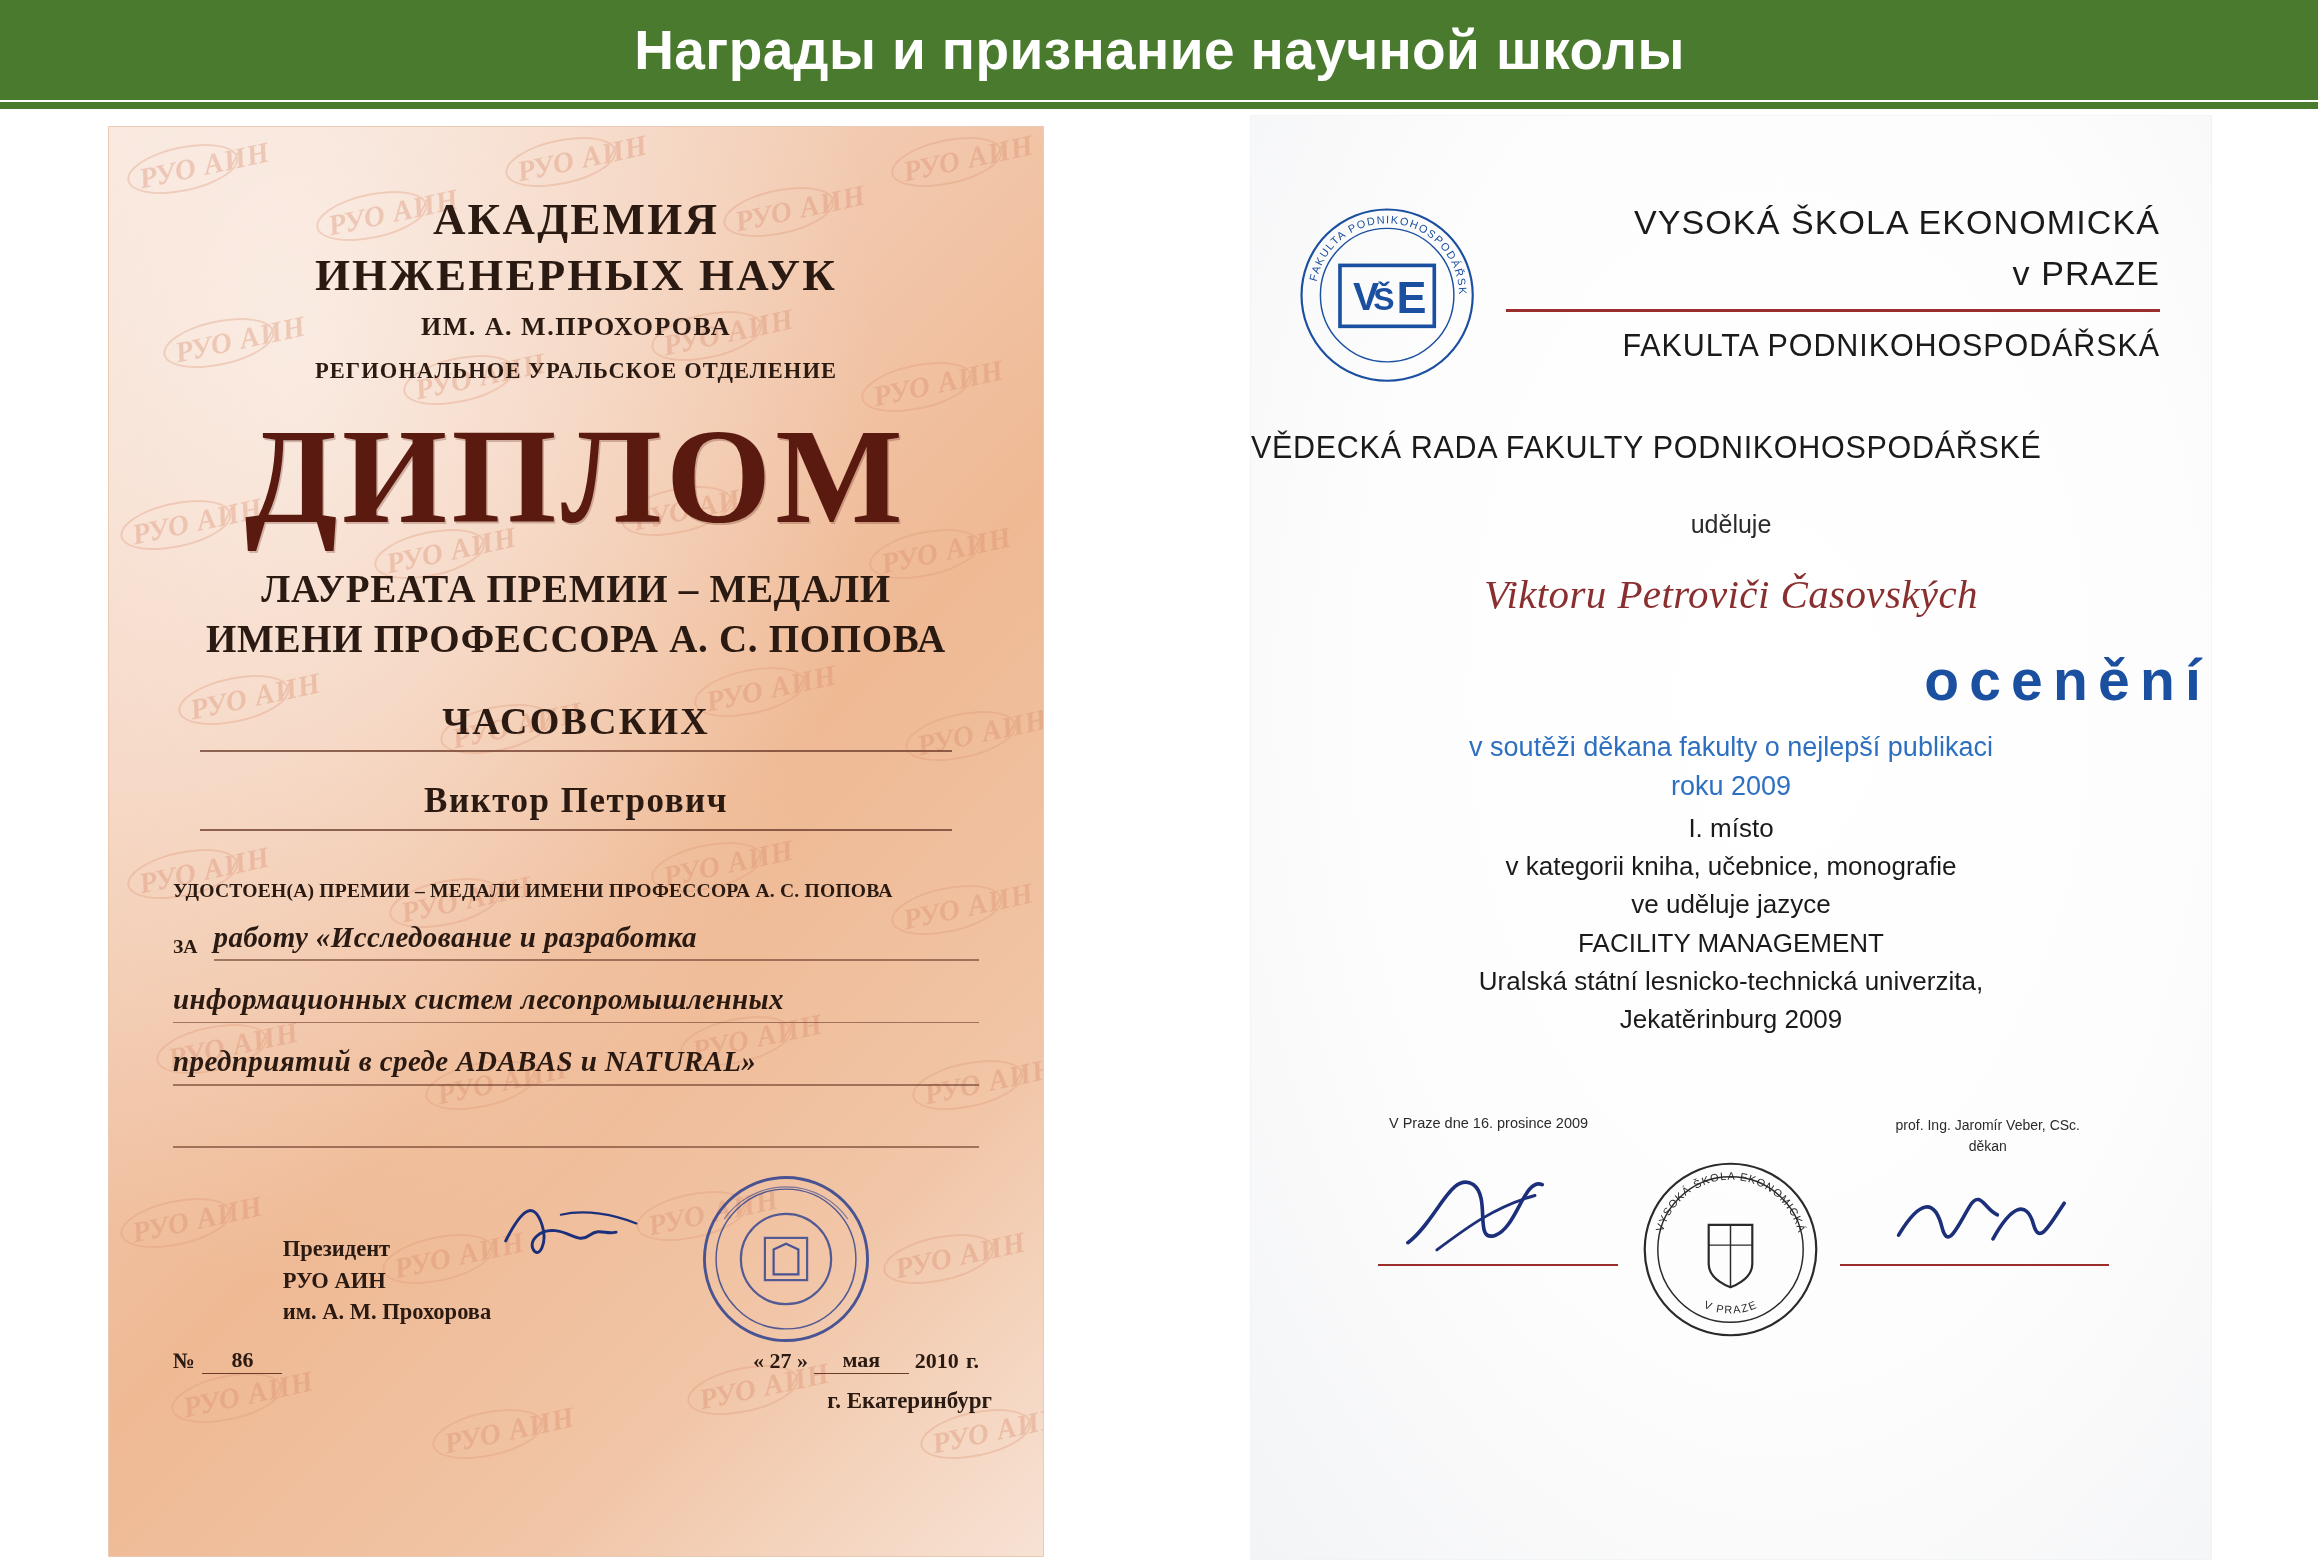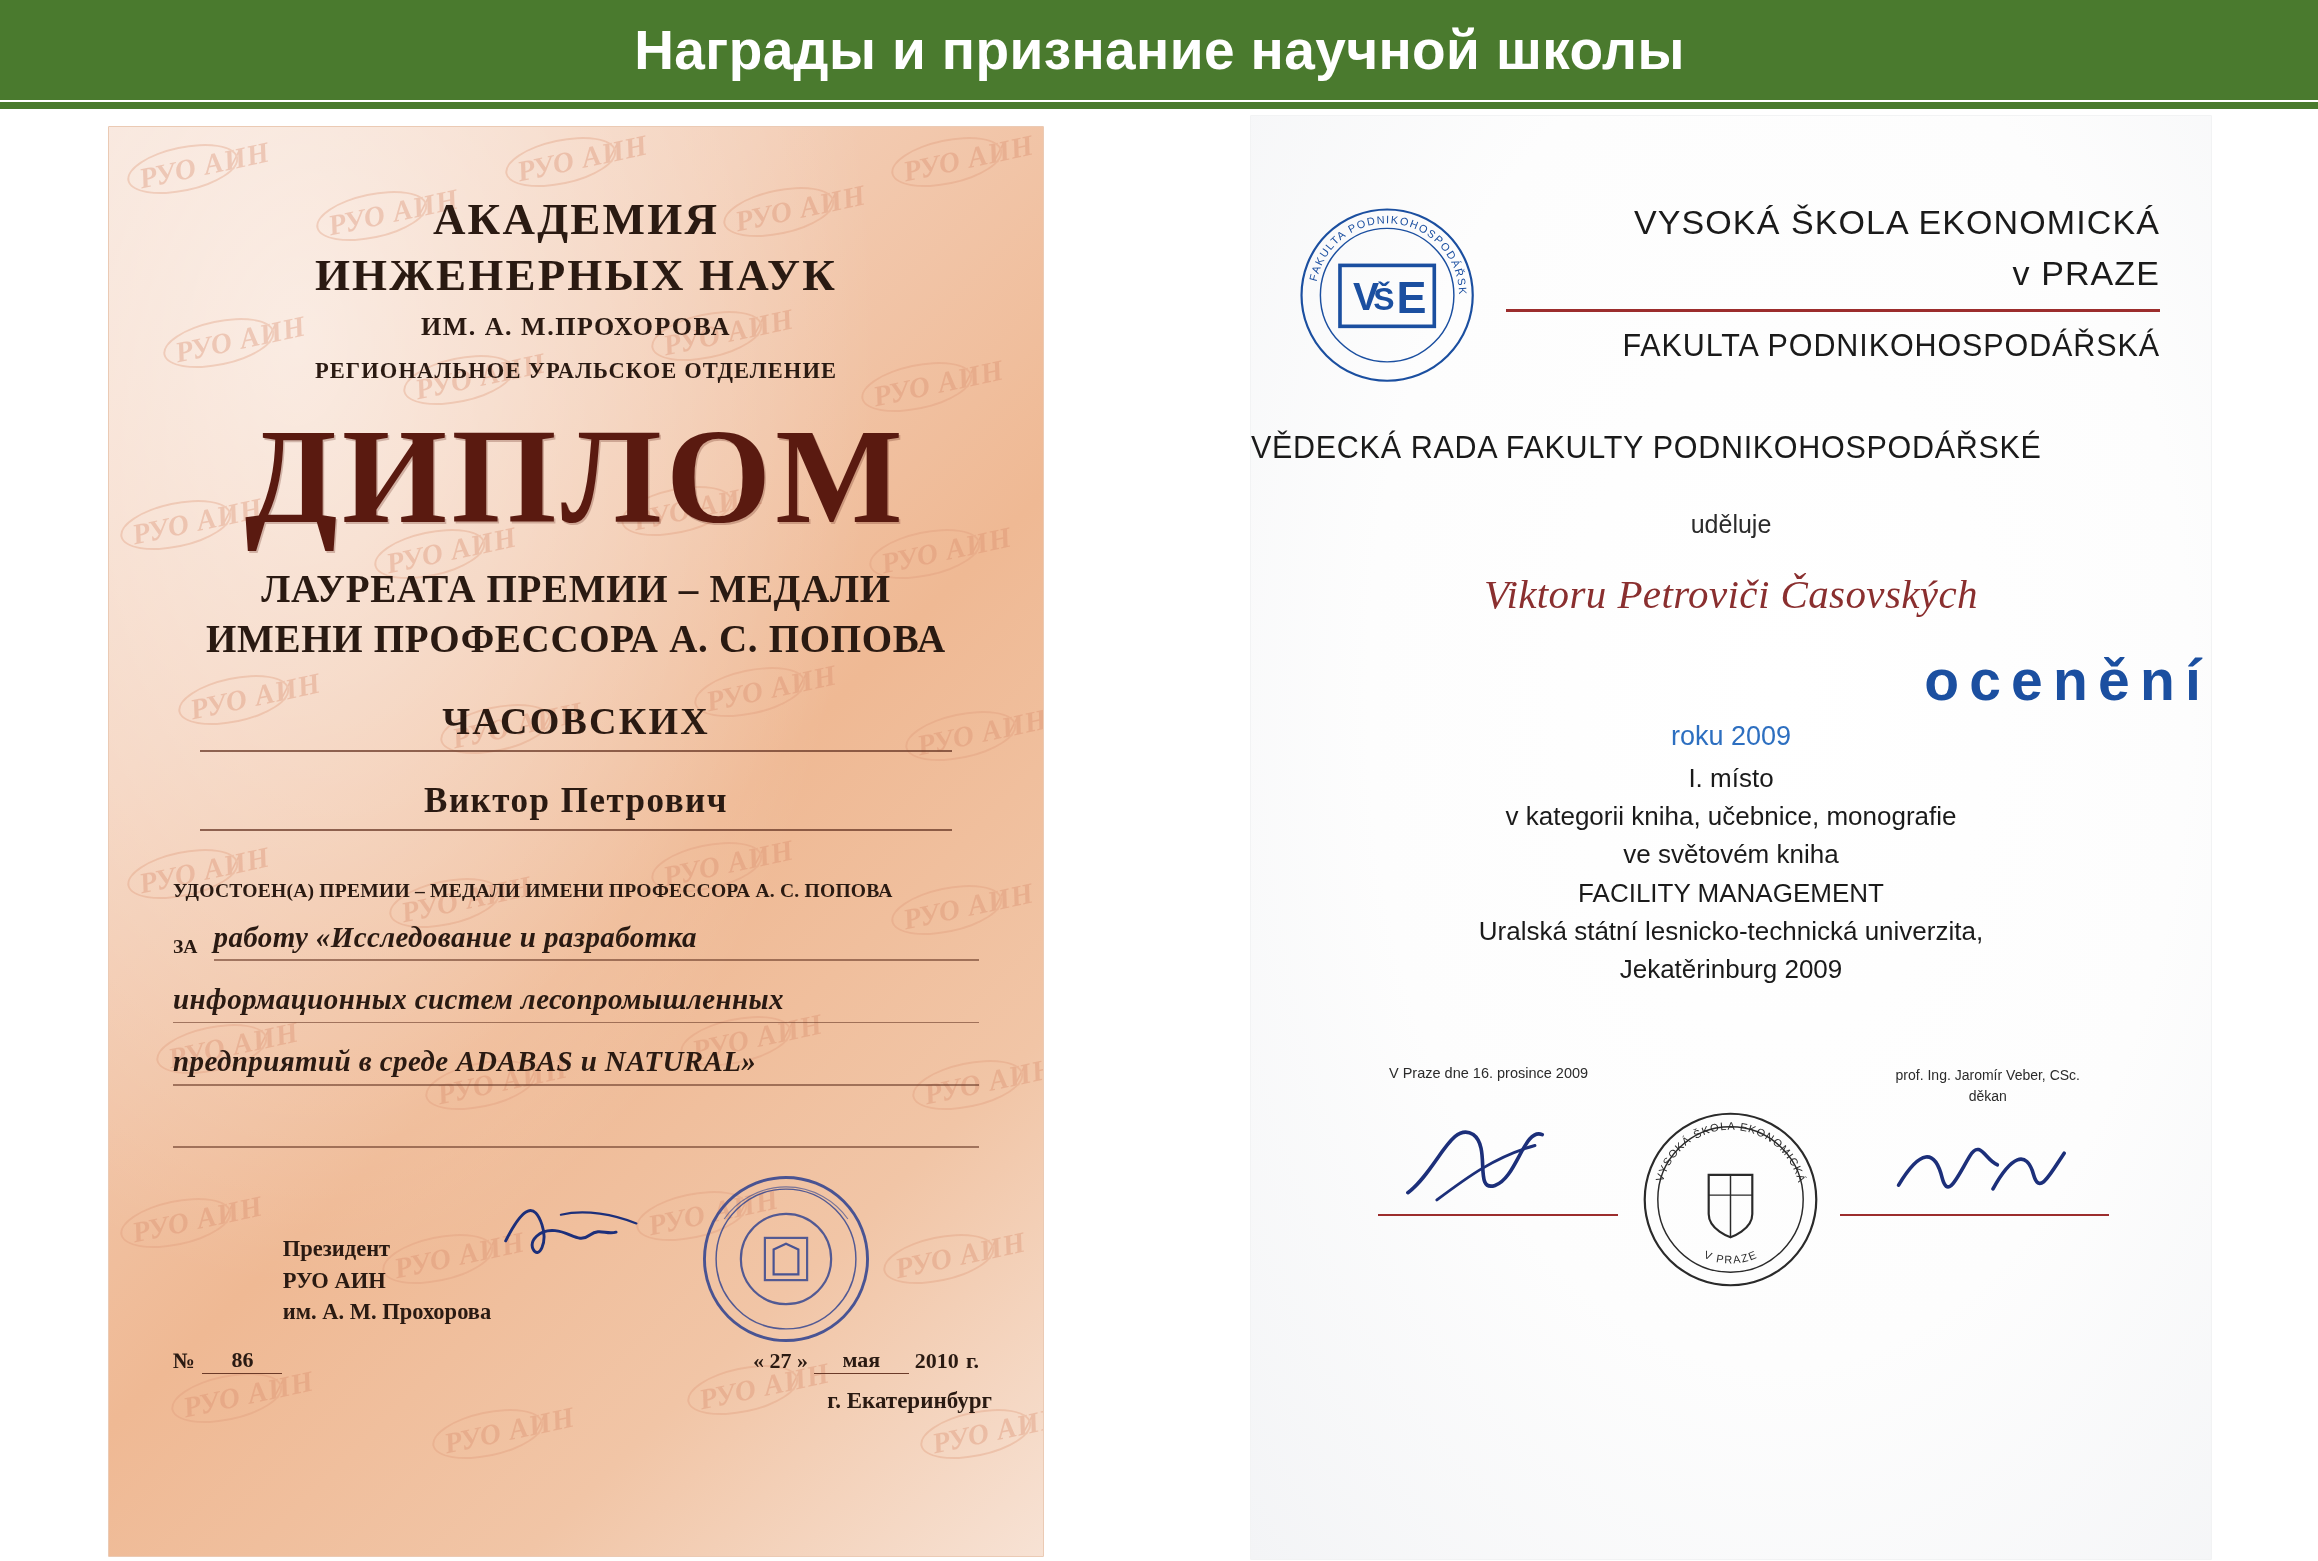--- a/index.html
+++ b/index.html
@@ -561,25 +561,26 @@
         <div class="cz-redline"></div>
         <div class="cz-vse3">FAKULTA PODNIKOHOSPODÁŘSKÁ</div>
       </div>
     </div>
 
     <div class="cz-rada">VĚDECKÁ RADA FAKULTY PODNIKOHOSPODÁŘSKÉ</div>
     <div class="cz-uděluje">uděluje</div>
     <div class="cz-person">Viktoru Petroviči Časovských</div>
     <div class="cz-oceneni">ocenění</div>
 
+    <div class="cz-sub1">v soutěži děkana fakulty o nejlepší publikaci</div>
     <div class="cz-sub2">roku 2009</div>
 
     <div class="cz-line">I. místo</div>
     <div class="cz-line small-gap">v kategorii kniha, učebnice, monografie</div>
-    <div class="cz-line small-gap">ve světovém kniha</div>
+    <div class="cz-line small-gap">ve uděluje jazyce</div>
     <div class="cz-line small-gap">FACILITY MANAGEMENT</div>
     <div class="cz-line small-gap">Uralská státní lesnicko-technická univerzita,</div>
     <div class="cz-line small-gap">Jekatěrinburg 2009</div>
 
     <div class="cz-sign-area">
       <div class="cz-place-date">V Praze dne 16. prosince 2009</div>
       <div class="cz-dean">
         <div>prof. Ing. Jaromír Veber, CSc.</div>
         <div>děkan</div>
       </div>

